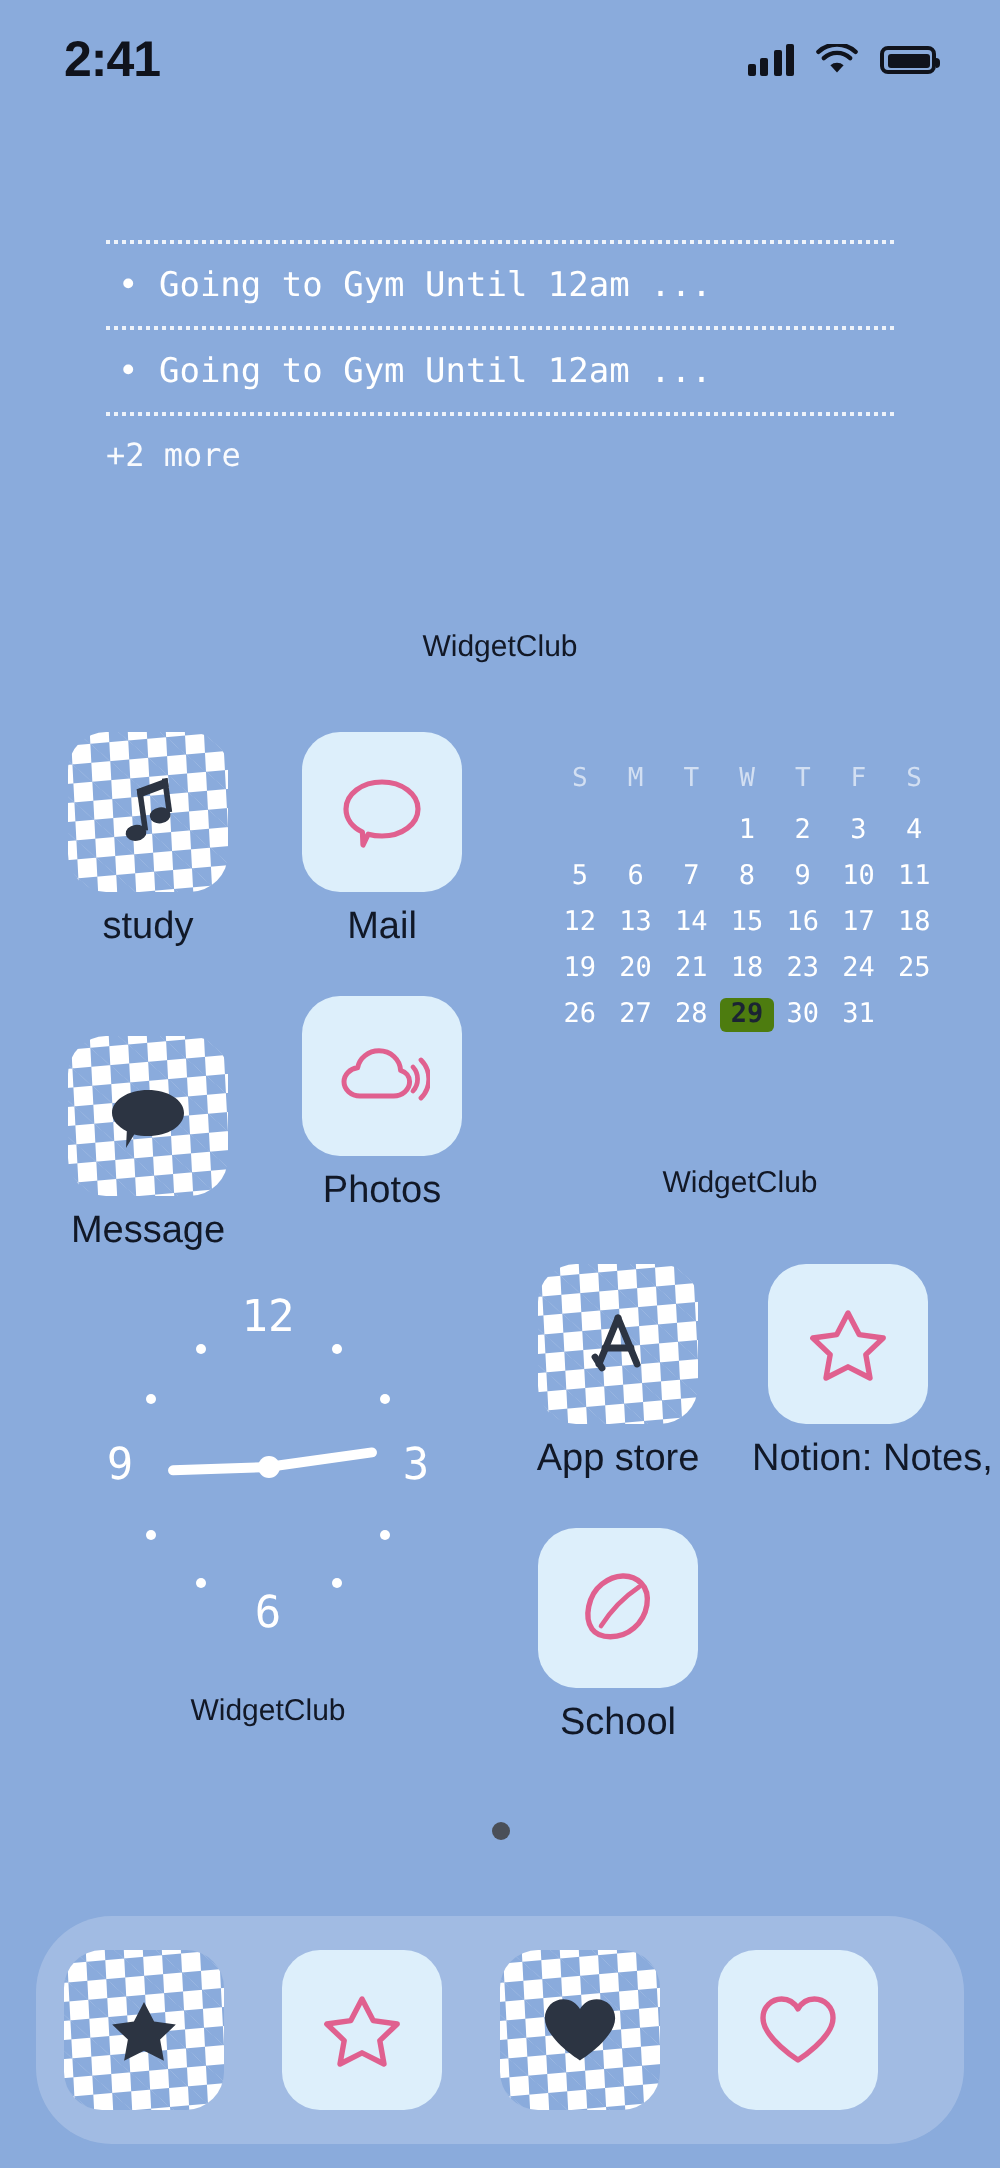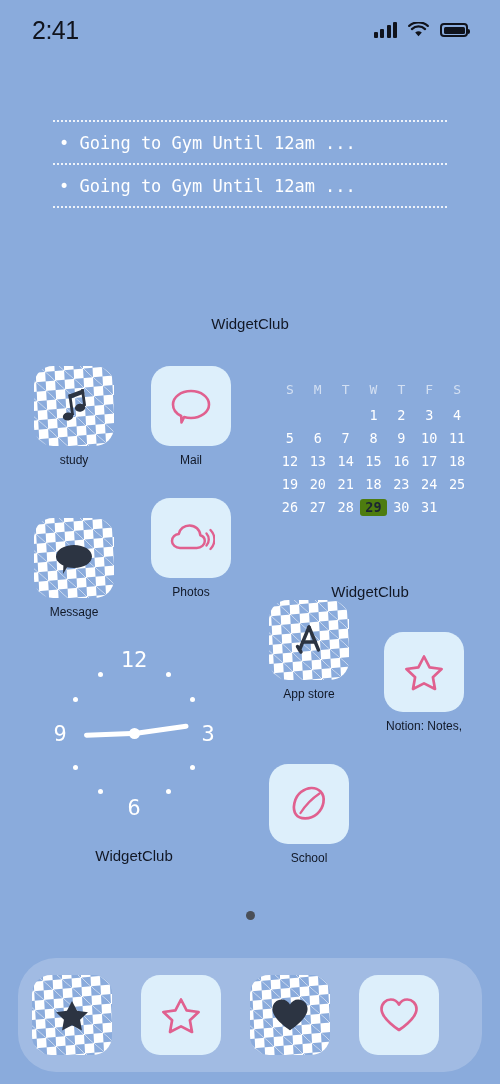--- a/index.html
+++ b/index.html
@@ -11,21 +11,21 @@
     position:relative;
   }
 
   
   #status-bar{
     position:absolute; top:0; left:0; width:500px; height:60px;
     display:flex; align-items:center; justify-content:space-between;
     padding:0 32px;
   }
   #status-time{
-    font-size:25px; font-weight:normal; color:#10131c;
+    font-size:25px; font-weight:bold; color:#10131c;
     letter-spacing:-0.5px;
   }
   #status-icons{ display:flex; align-items:center; gap:11px; }
   .bars{ display:flex; align-items:flex-end; gap:2.5px; height:16px; }
   .bars i{ display:block; width:4px; background:#10131c; border-radius:1px; }
   .bars i:nth-child(1){ height:6px; }
   .bars i:nth-child(2){ height:9px; }
   .bars i:nth-child(3){ height:13px; }
   .bars i:nth-child(4){ height:16px; }
   .battery{
@@ -63,21 +63,21 @@
     font-size:15px; color:#121826; font-weight:500;
   }
 
   
   .app{ position:absolute; width:96px; text-align:center; }
   .app-icon{
     width:80px; height:80px; margin:0 auto; border-radius:19px;
     position:relative; overflow:hidden;
   }
   .app-label{
-    margin-top:7px; font-size:12px; color:#111827; font-weight:500;
+    margin-top:7px; font-size:19px; color:#111827; font-weight:500;
     white-space:nowrap;
   }
   
   .checker{
     background-color:#ffffff;
     background-image:
       linear-gradient(45deg,#8aabdc 25%,transparent 25%,transparent 75%,#8aabdc 75%),
       linear-gradient(45deg,#8aabdc 25%,transparent 25%,transparent 75%,#8aabdc 75%);
     background-size:19px 19px;
     background-position:0 0, 9.5px 9.5px;
@@ -186,20 +186,21 @@
       </span>
   </div>
 </div>
 
 <div id="reminders-widget">
   <div class="dotted-rule"></div>
   <div class="reminder-row">• Going to Gym Until 12am ...</div>
   <div class="dotted-rule"></div>
   <div class="reminder-row">• Going to Gym Until 12am ...</div>
   <div class="dotted-rule"></div>
+  <div id="reminders-more">+2 more</div>
 </div>
 <div id="reminders-label">WidgetClub</div>
 
 <div class="app" style="left:26px; top:366px;">
   <div class="checker-wrap">
     <div class="checker"></div>
     <div class="glyph">
       <svg width="42" height="42" viewBox="0 0 42 42">
         <g fill="#2c3442" transform="rotate(-8 21 21)">
           <path d="M17 9 L33 5.5 V10 L17 13.5 Z"></path>
@@ -309,21 +310,21 @@
     <div class="clock-dot" style="left: 49.5px; top: 156.39px;"></div>
     <div class="clock-dot" style="left: 24.6103px; top: 131.5px;"></div>
     <div class="clock-dot" style="left: 24.6103px; top: 63.5px;"></div>
     <div class="clock-dot" style="left: 49.5px; top: 38.6103px;"></div>
     <div class="hand" style="width: 55px; height: 5px; left: 86px; top: 97.5px; transform: rotate(-8deg);"></div>
     <div class="hand" style="width: 50px; height: 5px; left: 86px; top: 97.5px; transform: rotate(178deg);"></div>
     <div id="clock-hub" style="left: 80.5px; top: 94.5px;"></div>
   </div>
 <div id="clock-label">WidgetClub</div>
 
-<div class="app" style="left:261px; top:600px;">
+<div class="app" style="left:261px; top:632px;">
   <div class="checker-wrap">
     <div class="checker"></div>
     <div class="glyph">
       <svg width="40" height="40" viewBox="0 0 40 40">
         <g stroke="#2c3442" stroke-width="3.4" stroke-linecap="round" fill="none">
           <path d="M20 7 L10.5 30"></path>
           <path d="M20 7 L29.5 30"></path>
           <path d="M13.5 22 H26.5"></path>
           <path d="M8.5 26.5 L12 32"></path>
         </g>

